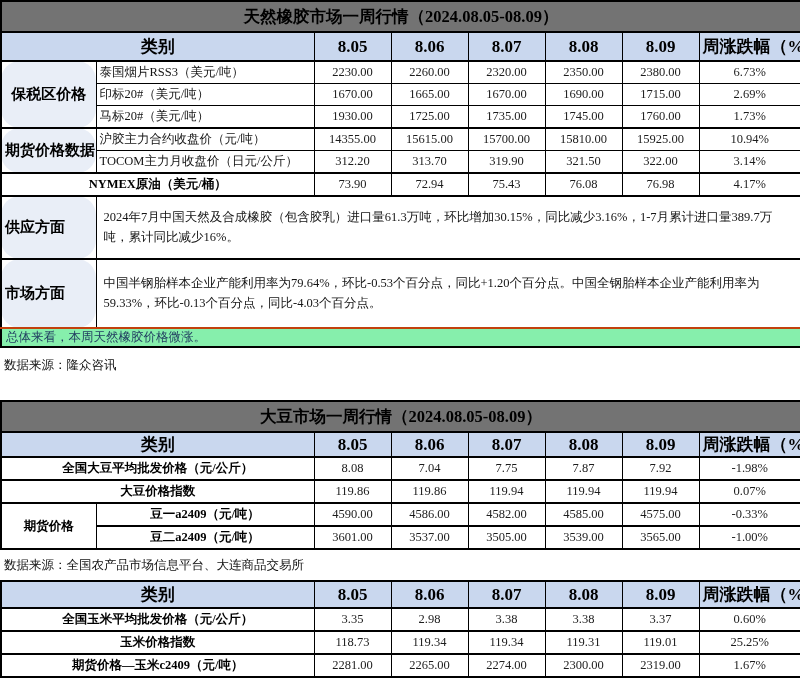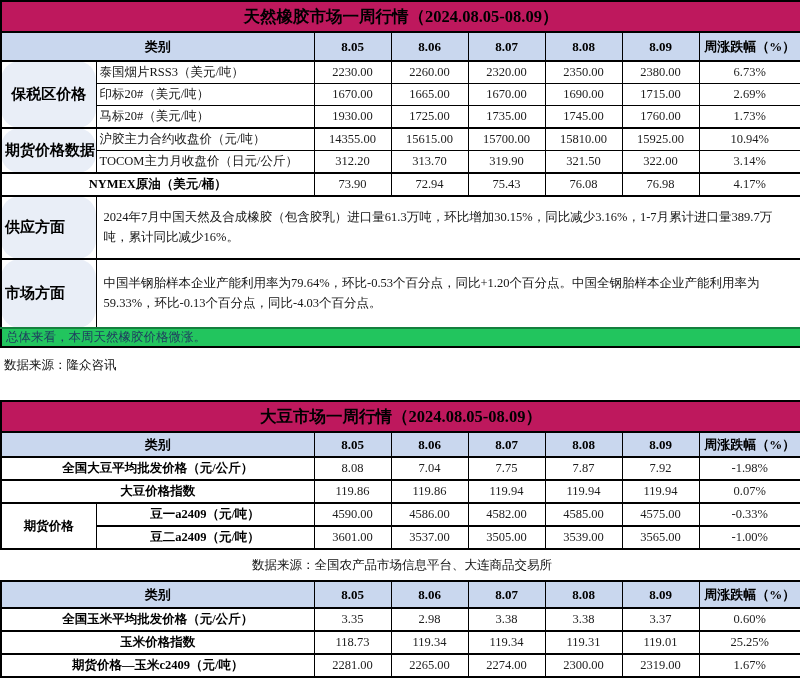--- a/index.html
+++ b/index.html
@@ -3,38 +3,38 @@
 <meta charset="utf-8">
 <style>
   html,body{margin:0;padding:0;}
   body{
     width:800px;height:691px;overflow:hidden;background:#fff;
     font-family:"Liberation Serif","DejaVu Serif",serif;color:#141414;
   }
   table{border-collapse:collapse;table-layout:fixed;width:800px;border:2px solid #000;}
   td{border:1px solid #000;padding:0 3px;font-size:12.5px;overflow:hidden;white-space:nowrap;vertical-align:middle;}
   
-  tr.title-row td{background:#be185d;font-weight:bold;font-size:16.5px;text-align:center;height:29px;border-bottom:2px solid #000;color:#000;}
+  tr.title-row td{background:#737373;font-weight:bold;font-size:16.5px;text-align:center;height:29px;border-bottom:2px solid #000;color:#000;}
   
-  tr.head-row td{background:#c9d7ee;font-weight:bold;font-size:13px;text-align:center;border-bottom:2px solid #000;color:#000;}
+  tr.head-row td{background:#c9d7ee;font-weight:bold;font-size:17px;text-align:center;border-bottom:2px solid #000;color:#000;}
   .h27 td{height:27px}.h25 td{height:25px}.h23 td{height:23px}.h21 td{height:21px}
   .cat{background:#e9eef7;font-weight:bold;font-size:15px;text-align:center;color:#000;border-radius:19px;}
   .cat-left{text-align:left;padding-left:3px;}
   .sub{text-align:left;padding-left:3px;}
   .num{text-align:center;color:#1c1c1c;}
   .lbl{font-weight:bold;text-align:center;color:#000;}
   .para{white-space:normal;text-align:left;line-height:1.55;padding:3px 7px;font-size:12.5px;}
   tr.thick-top td{border-top:2px solid #000;}
-  tr.summary-row td{background:#22c55e;color:#1f3a5f;text-align:left;padding-left:4px;height:17px;border-top:2px solid #15803d;}
+  tr.summary-row td{background:#86efac;color:#1f3a5f;text-align:left;padding-left:4px;height:17px;border-top:2px solid #c2410c;}
   .row-h55 td{height:55px}.row-h61 td{height:61px}
   
   table.heavy-h td{border-top-width:2px;border-bottom-width:2px;}
   .src{font-size:12.5px;color:#111;box-sizing:border-box;}
   .src1{height:52px;padding:9px 0 0 4px;}
-  .src2{height:30px;padding:7px 0 0 4px;text-align:center;}
+  .src2{height:30px;padding:7px 0 0 4px;}
 </style>
 </head>
 <body>
 
 <table>
   <colgroup>
     <col style="width:95px">
       <col style="width:218px">
     <col style="width:77px">
       <col style="width:77px">

